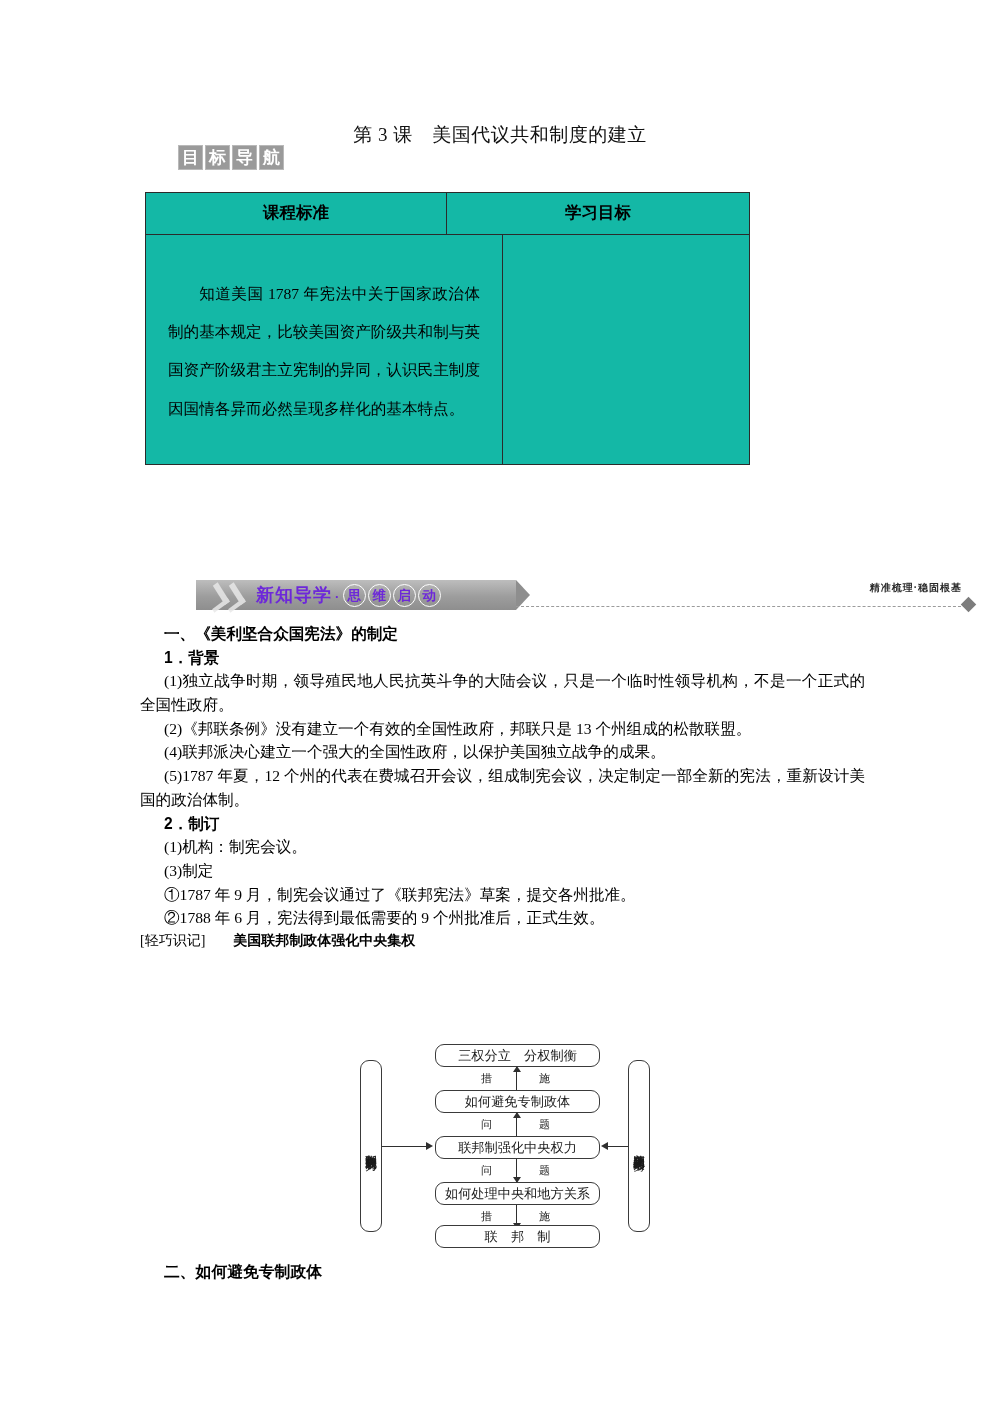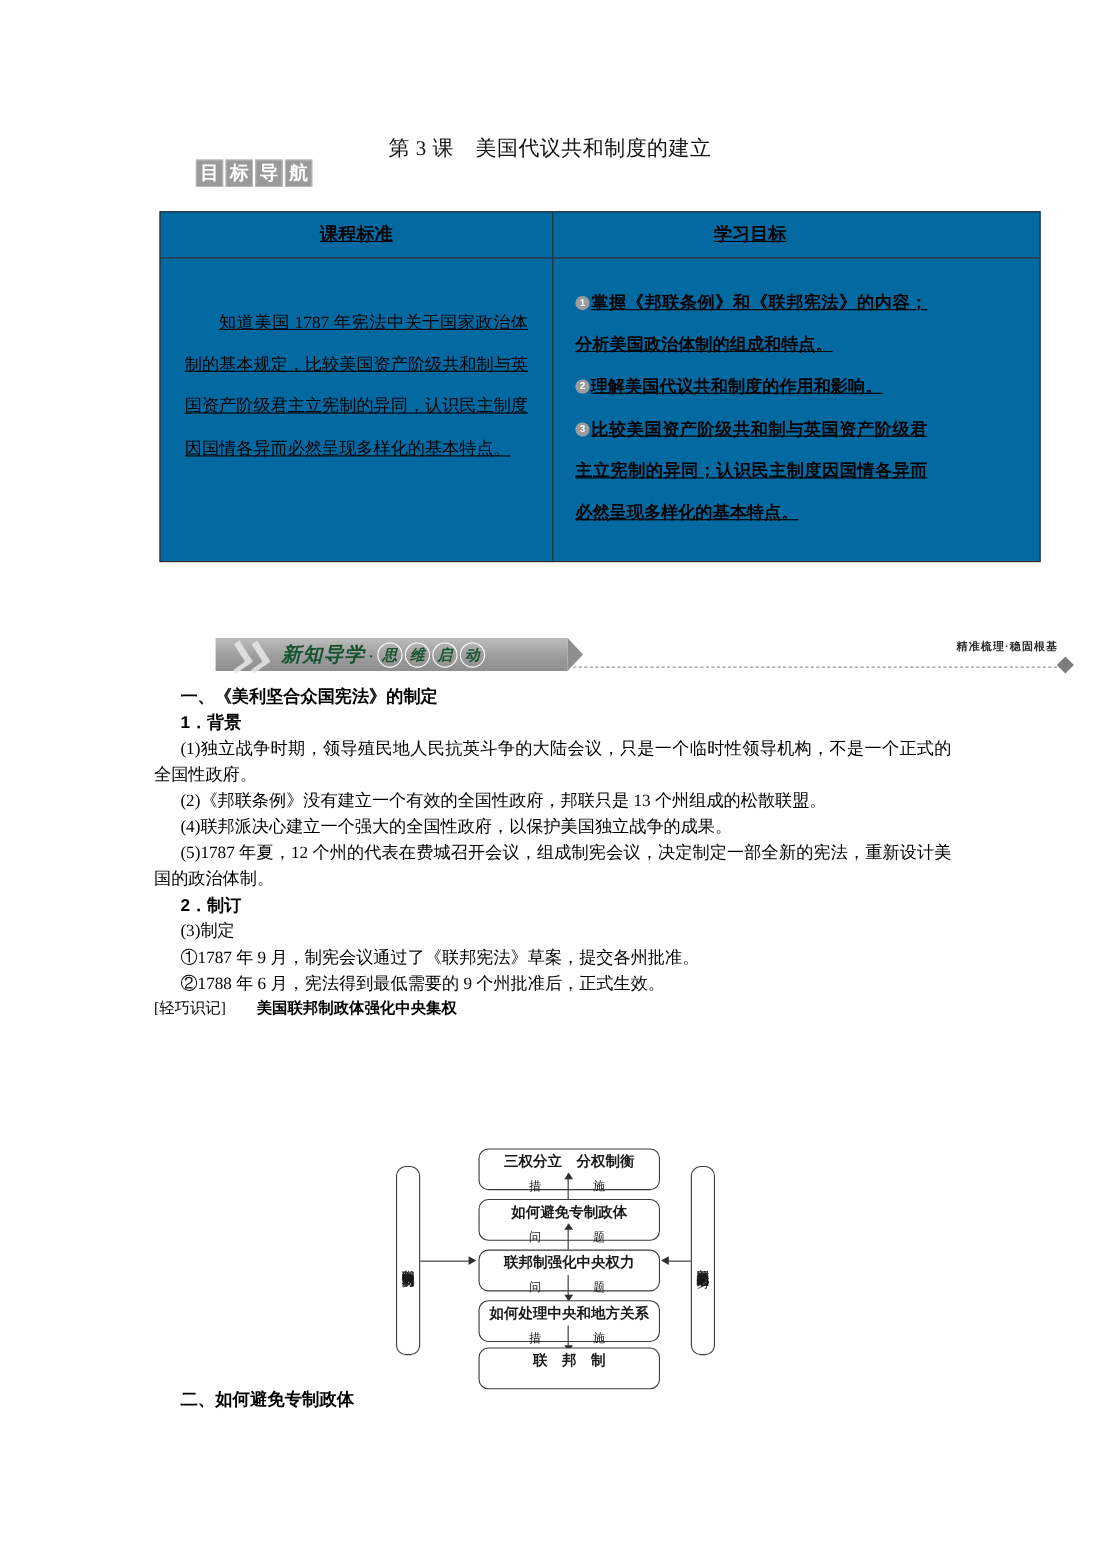--- a/index.html
+++ b/index.html
@@ -55,25 +55,24 @@
     font-weight: bold;
     font-family: "Liberation Sans", sans-serif;
     box-shadow: inset 0 0 0 1px #b9b9b9;
   }
 
   
   .obj-table {
     position: absolute;
     left: 145px;
     top: 192px;
-    width: 801px;
+    width: 605px;
     border: 1.6px solid #2b2b2b;
     box-sizing: border-box;
-    background: #0369a1;
-    text-decoration: underline;
+    background: #14b8a6;
   }
   .obj-row { display: flex; }
   .obj-head {
     border-bottom: 1.6px solid #2b2b2b;
   }
   .obj-cell {
     box-sizing: border-box;
     padding: 8px 14px;
   }
   .obj-cell.left  { width: 357px; border-right: 1.6px solid #2b2b2b; }
@@ -151,27 +150,26 @@
     transform: skewX(-20deg) rotate(-45deg);
     opacity: .85;
   }
   .chev.c1 { left: 12px; }
   .chev.c2 { left: 28px; }
   .banner-text {
     position: absolute;
     left: 60px; top: 0;
     height: 36px;
     line-height: 30px;
-    color: #14532d;
+    color: #6d28d9;
     font-size: 18px;
     font-weight: bold;
     font-family: "Liberation Sans", sans-serif;
     white-space: nowrap;
     letter-spacing: 1px;
-    font-style: italic;
   }
   .dot-sep { font-size: 13px; padding: 0 3px; }
   .badge-chars { display: inline-flex; gap: 2px; vertical-align: 1px; }
   .bchar {
     display: inline-block;
     width: 21px; height: 21px;
     line-height: 21px;
     text-align: center;
     border: 1.6px solid #fff;
     border-radius: 50%;
@@ -249,23 +247,22 @@
     background: #fff;
     text-align: center;
     font-family: "Liberation Serif", serif;
     font-size: 13.2px;
     color: #1a1a1a;
     white-space: nowrap;
   }
   .fbox.h {
     left: 75px;
     width: 165px;
-    height: 38px;
+    height: 23px;
     line-height: 21px;
-    font-weight: bold;
   }
   .fbox.b1 { top: 0px; }
   .fbox.b2 { top: 46px; }
   .fbox.b3 { top: 92px; }
   .fbox.b4 { top: 138px; }
   .fbox.b5 { top: 181px; }
   .fbox.side {
     top: 16px;
     width: 22px;
     height: 172px;
@@ -354,31 +351,20 @@
 
   <div class="obj-table">
     <div class="obj-row obj-head">
       <div class="obj-cell left">课程标准</div>
       <div class="obj-cell right">学习目标</div>
     </div>
     <div class="obj-row obj-body">
       <div class="obj-cell left">
         <div class="std-text">知道美国 1787 年宪法中关于国家政治体制的基本规定，比较美国资产阶级共和制与英国资产阶级君主立宪制的异同，认识民主制度因国情各异而必然呈现多样化的基本特点。</div>
       </div>
-      <div class="obj-cell right">
-        <div class="goal-item">
-          <span class="num-bullet">1</span><span>掌握《邦联条例》和《联邦宪法》的内容；分析美国政治体制的组成和特点。</span>
-        </div>
-        <div class="goal-item">
-          <span class="num-bullet">2</span><span>理解美国代议共和制度的作用和影响。</span>
-        </div>
-        <div class="goal-item">
-          <span class="num-bullet">3</span><span>比较美国资产阶级共和制与英国资产阶级君主立宪制的异同；认识民主制度因国情各异而必然呈现多样化的基本特点。</span>
-        </div>
-      </div>
     </div>
   </div>
 
   <div class="banner">
     <div class="banner-bar"></div>
     <span class="chev c1"></span>
     <span class="chev c2"></span>
     <div class="banner-text">
       <span>新知导学</span><span class="dot-sep">·</span><span class="badge-chars">
           <span class="bchar">思</span>
@@ -393,20 +379,21 @@
   <div class="banner-diamond"></div>
 
   <div class="body-text">
     <p class="p-head">一、《美利坚合众国宪法》的制定</p>
     <p class="p-sub">1．背景</p>
     <p class="p-item">(1)独立战争时期，领导殖民地人民抗英斗争的大陆会议，只是一个临时性领导机构，不是一个正式的全国性政府。</p>
     <p class="p-item">(2)《邦联条例》没有建立一个有效的全国性政府，邦联只是 13 个州组成的松散联盟。</p>
     <p class="p-item">(4)联邦派决心建立一个强大的全国性政府，以保护美国独立战争的成果。</p>
     <p class="p-item">(5)1787 年夏，12 个州的代表在费城召开会议，组成制宪会议，决定制定一部全新的宪法，重新设计美国的政治体制。</p>
     <p class="p-sub">2．制订</p>
+    <p class="p-item">(1)机构：制宪会议。</p>
     <p class="p-item">(3)制定</p>
     <p class="p-item">①1787 年 9 月，制宪会议通过了《联邦宪法》草案，提交各州批准。</p>
     <p class="p-item">②1788 年 6 月，宪法得到最低需要的 9 个州批准后，正式生效。</p>
     <p class="tip-line"><span class="tip-tag">[轻巧识记]</span>　　<span>美国联邦制政体强化中央集权</span></p>
   </div>
 
   <div class="flow">
     <div class="fbox h b1">三权分立　分权制衡</div>
     <div class="conn up c1">
       <span class="lbl-l">措</span>

